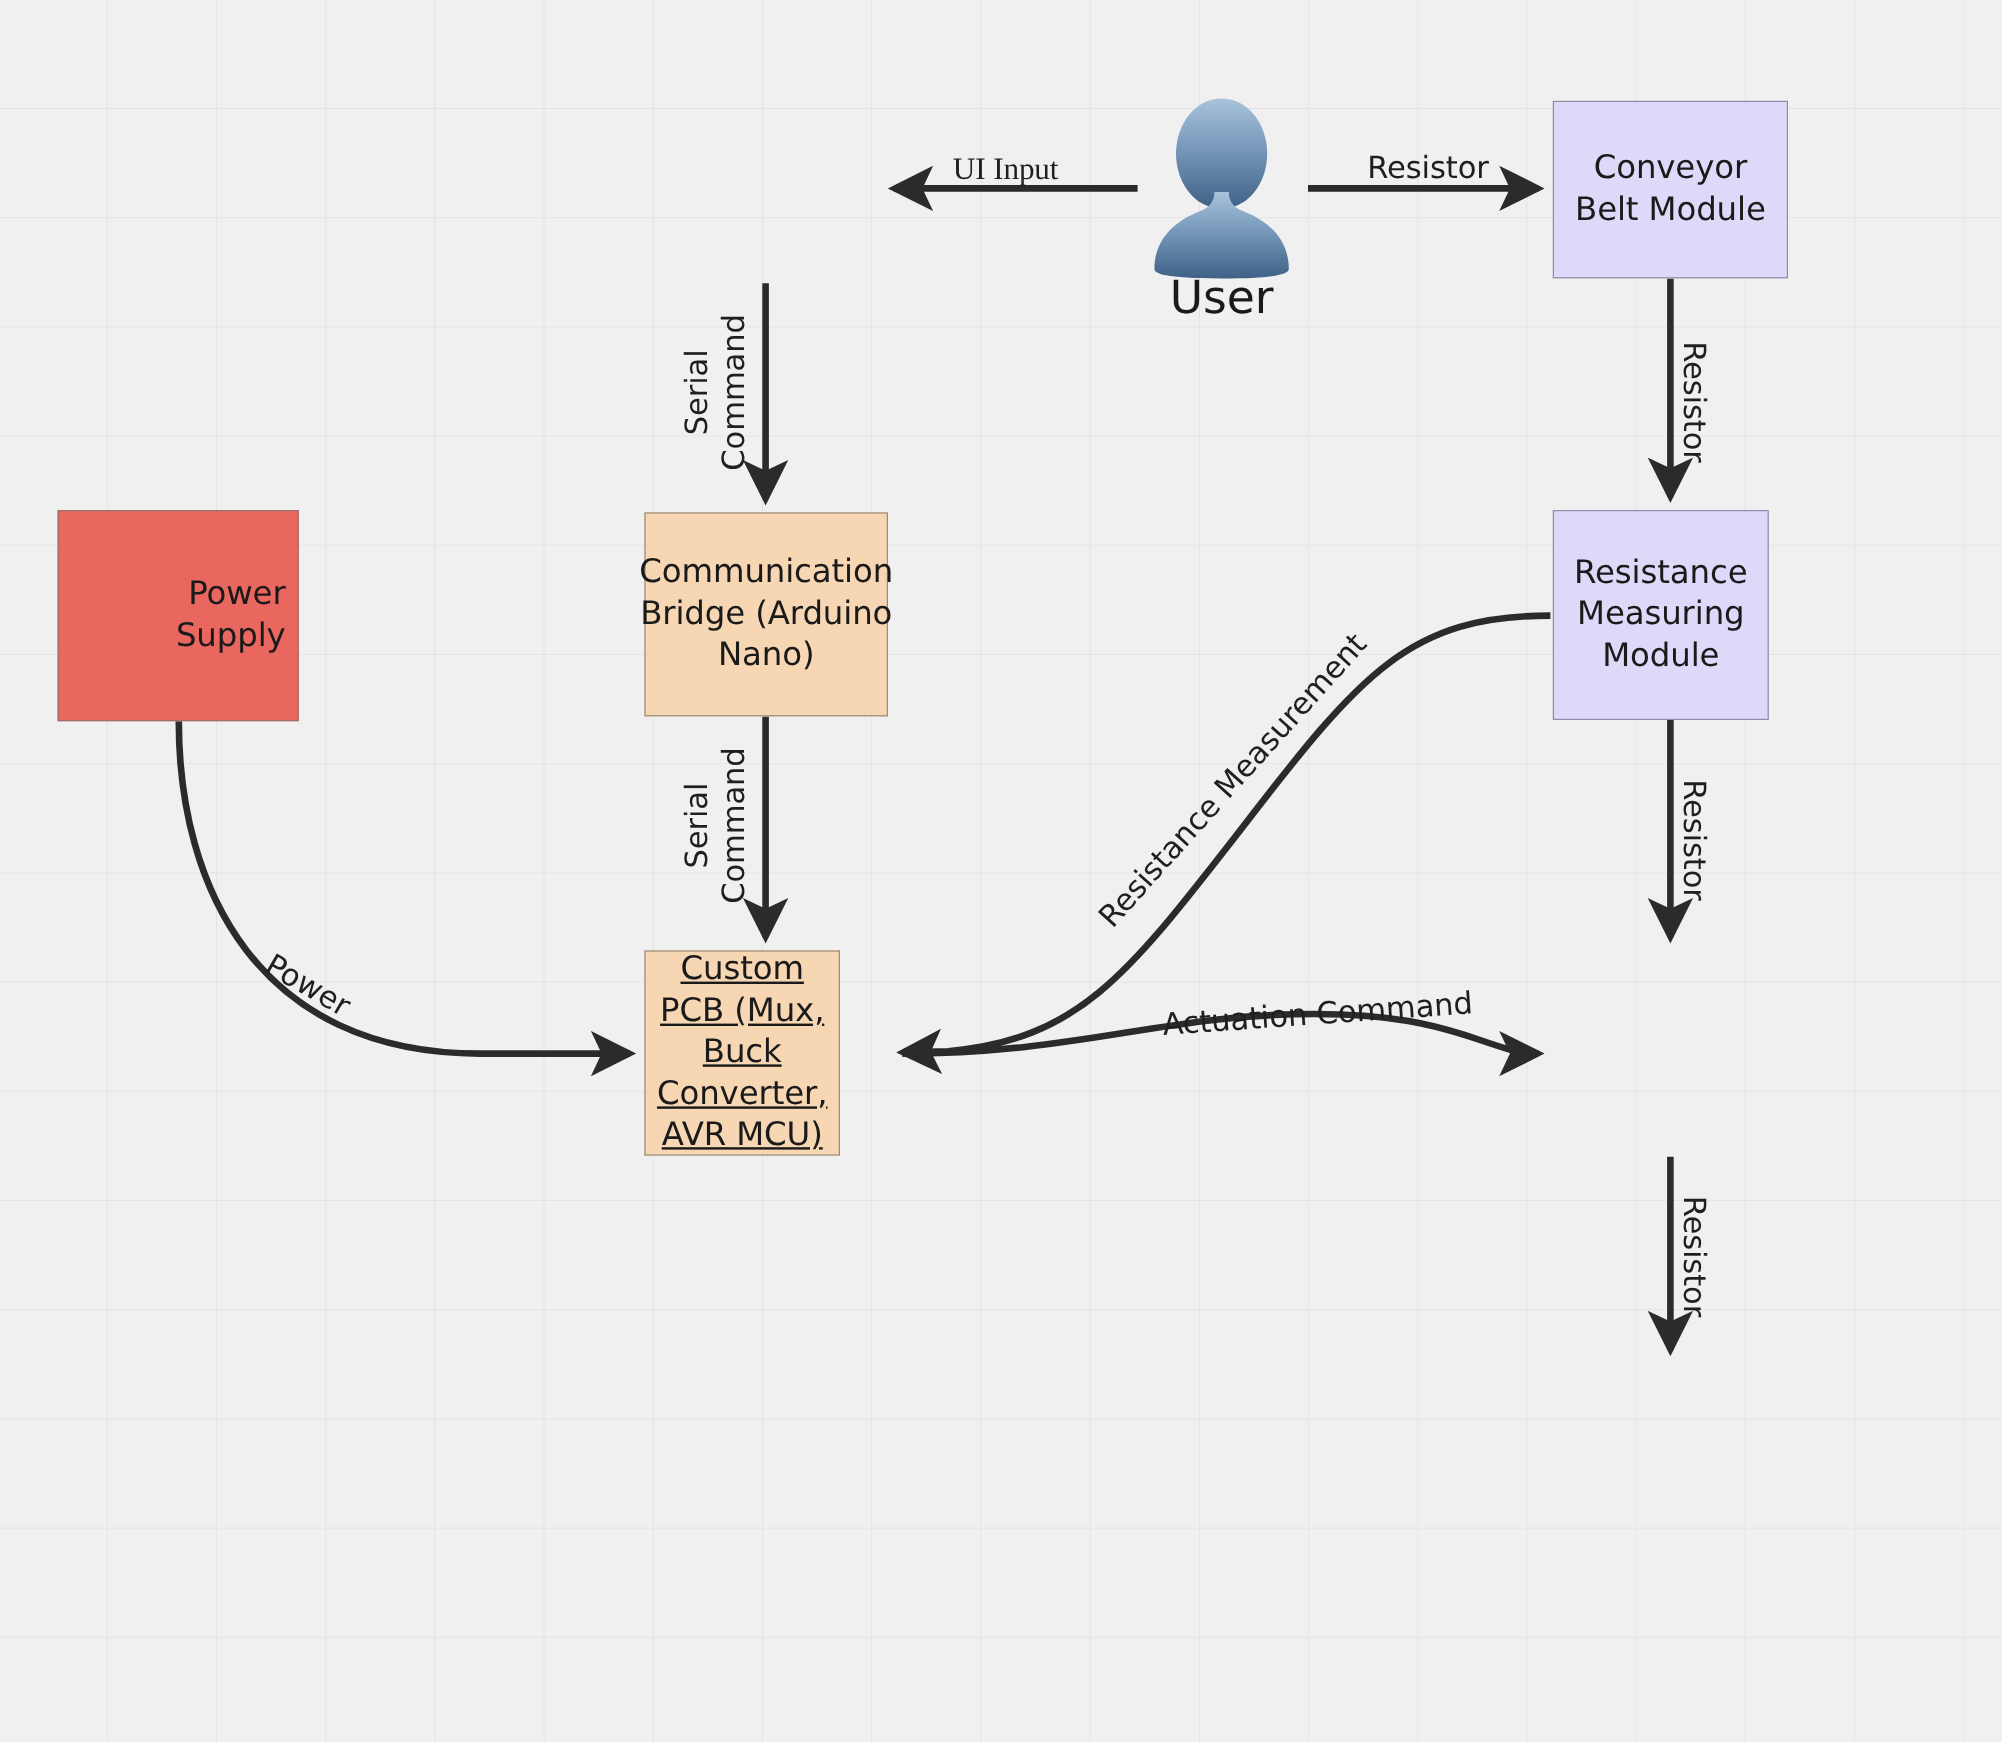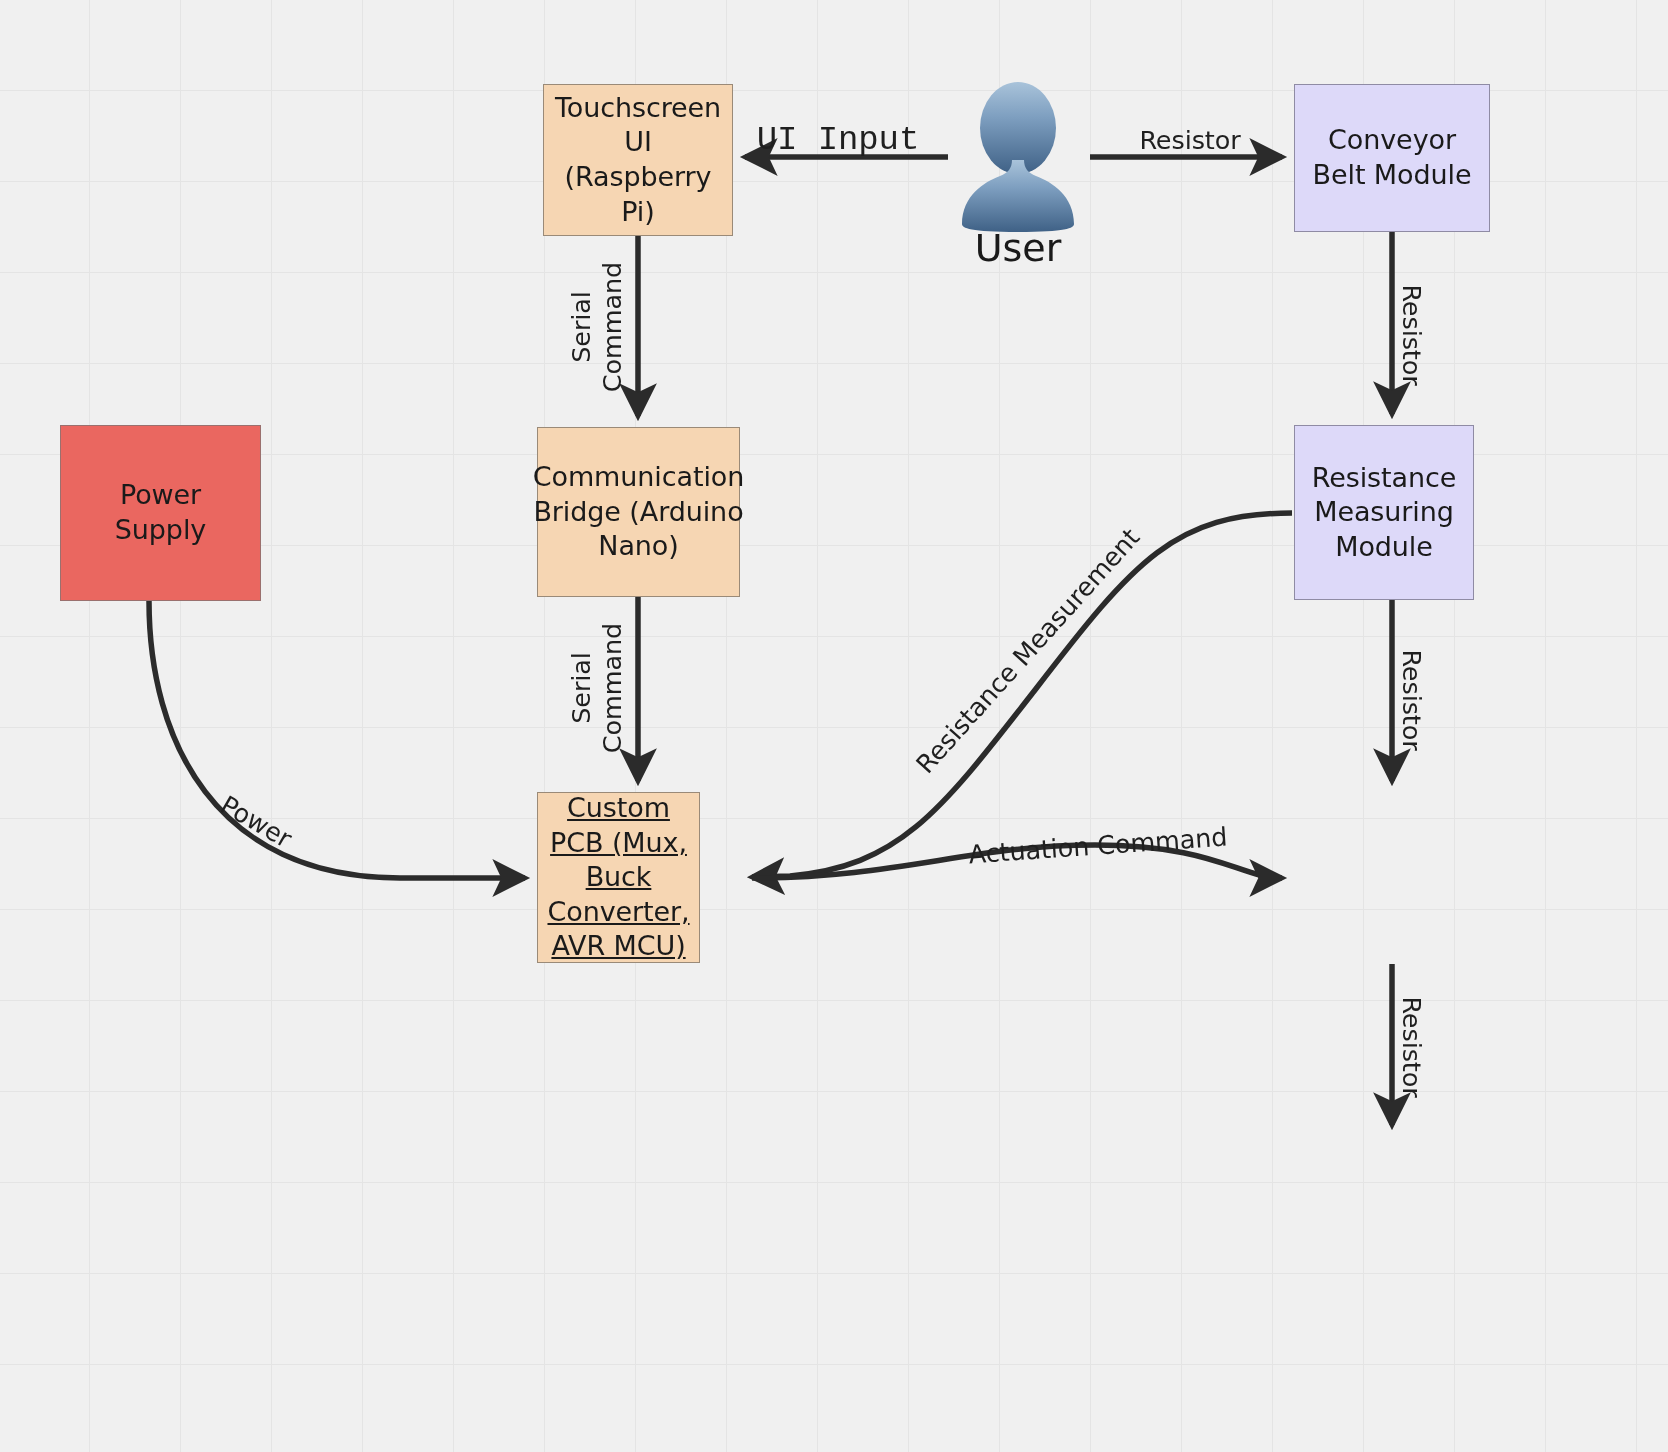--- a/index.html
+++ b/index.html
@@ -48,22 +48,22 @@
   .edge-label {
     position: absolute;
     color: #1f1f1f;
     font-size: 25.5px;
     line-height: 1.22;
     white-space: nowrap;
     text-align: center;
     letter-spacing: -0.1px;
   }
   .edge-label.serif {
-    font-family: Liberation Mono, monospace;
-    font-size: 34px;
+    font-family: Liberation Serif, serif;
+    font-size: 26px;
   }
   .rot-up   { transform: translate(-50%, -50%) rotate(-90deg); }
   .rot-down { transform: translate(-50%, -50%) rotate(90deg); }
   .flat     { transform: translate(-50%, -50%); }
 
   #user-actor {
     position: absolute;
     left: 948px;
     top: 78px;
     width: 140px;
@@ -123,33 +123,30 @@
                C 14 150, 6 146, 6 142
                C 6 114, 28 100, 44 94
                C 52 91, 56 86, 56 78
                L 68 78
                C 68 86, 72 91, 80 94
                C 96 100, 118 114, 118 142
                C 118 146, 110 150, 62 150 Z" fill="url(#userGrad)"></path>
     </g>
   </svg>
 
-  <div class="node orange" style="left:543px; top:84px; width:190px; height:152px;">
-    <span>Touchscreen UI (Raspberry Pi)</span>
-  </div>
 
   <div class="node orange" style="left:537px; top:427px; width:203px; height:170px;">
     <span>Communication Bridge (Arduino Nano)</span>
   </div>
 
   <div class="node orange" style="left:537px; top:792px; width:163px; height:171px;text-decoration:underline;">
     <span>Custom PCB (Mux, Buck Converter, AVR MCU)</span>
   </div>
 
-  <div class="node red" style="left:60px; top:425px; width:201px; height:176px;">
+  <div class="node red" style="left:48px; top:425px; width:201px; height:176px;text-align:right;">
     <span>Power Supply</span>
   </div>
 
   <div class="node purple" style="left:1294px; top:84px; width:196px; height:148px;">
     <span>Conveyor Belt Module</span>
   </div>
 
   <div class="node purple" style="left:1294px; top:425px; width:180px; height:175px;">
     <span>Resistance Measuring Module</span>
   </div>

